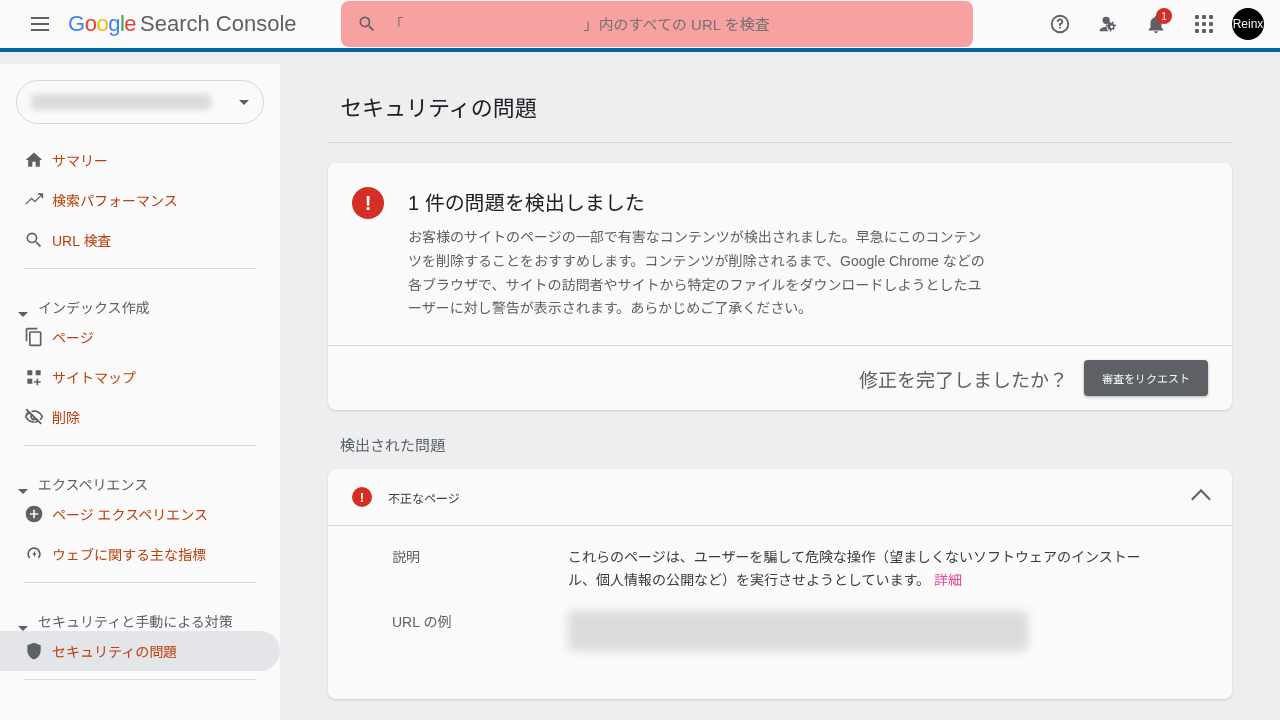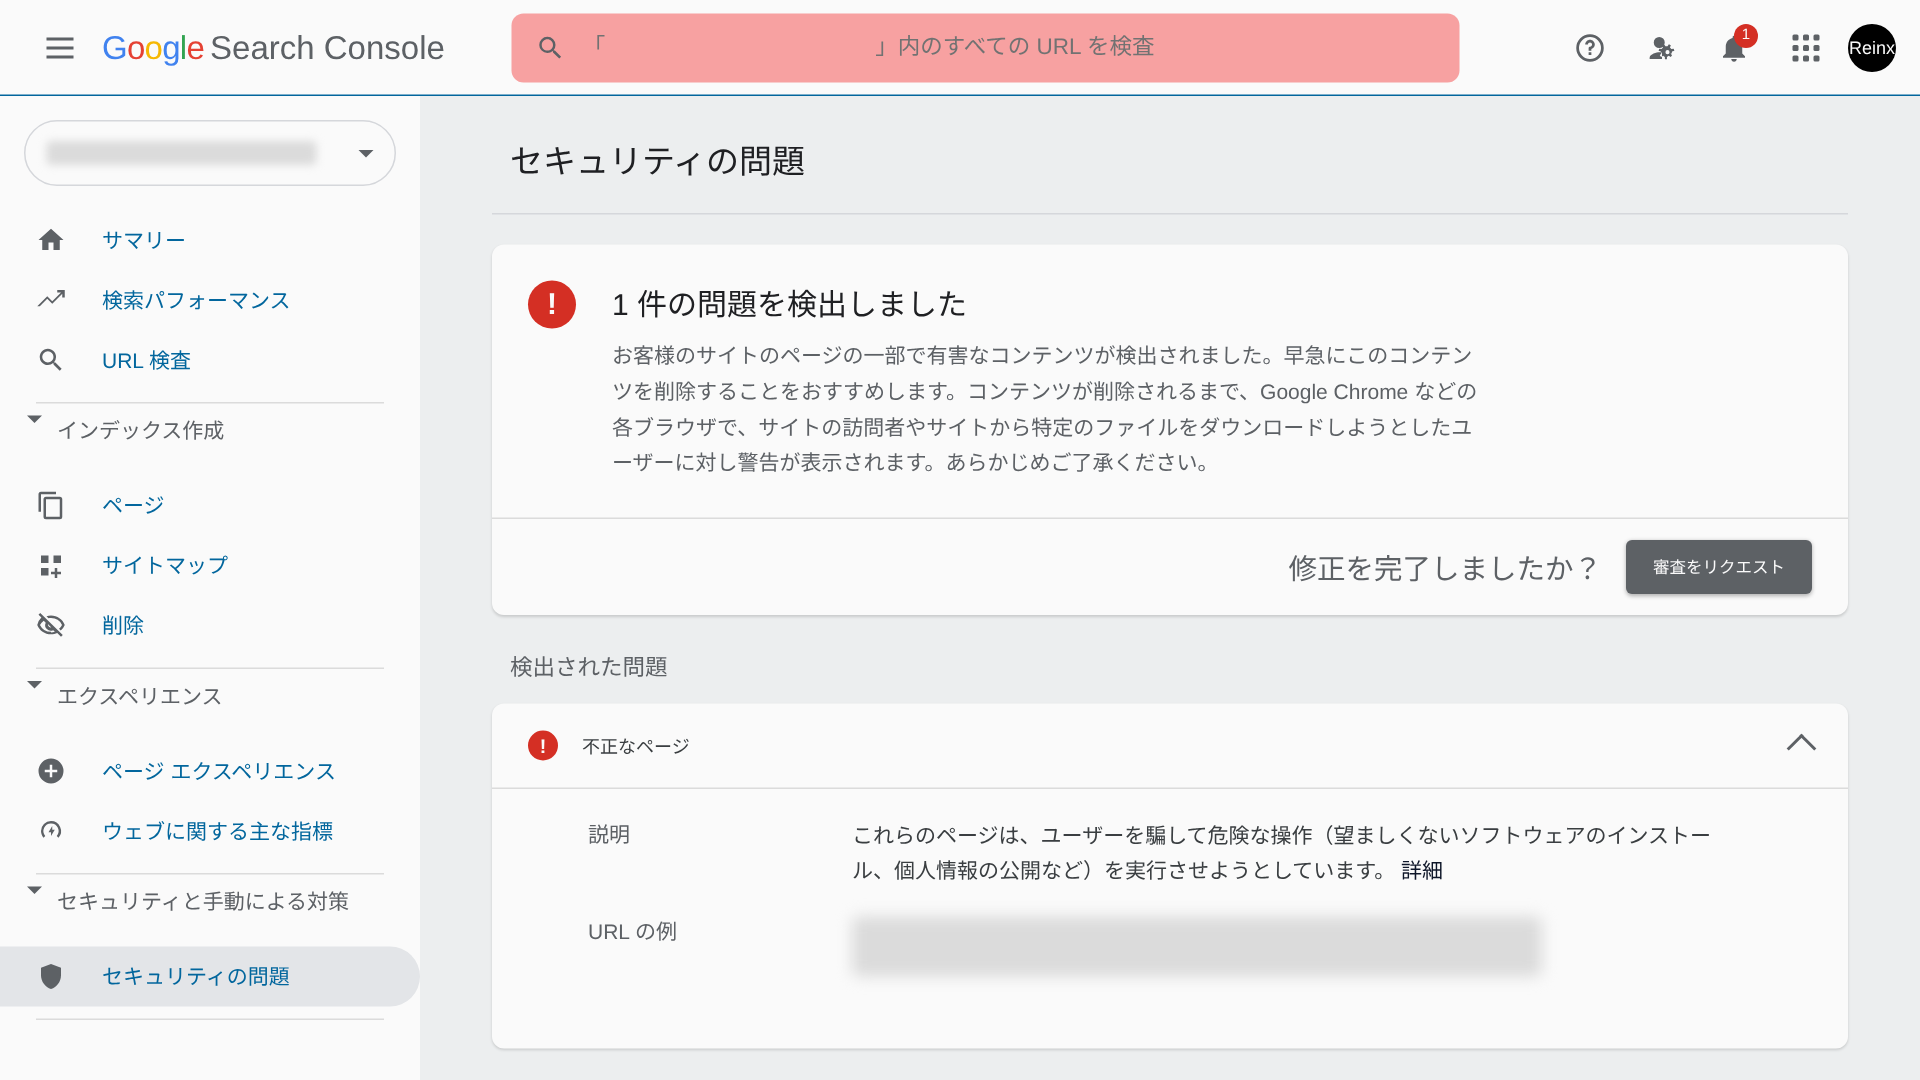--- a/index.html
+++ b/index.html
@@ -1,19 +1,19 @@
 <!DOCTYPE html>
 <html><head>
   <meta charset="utf-8">
   <style>
     * { box-sizing: border-box; margin: 0; padding: 0; font-family: Arial, 'Noto Sans JP', sans-serif; }
     body { width: 1280px; height: 720px; background: #f1f3f4; overflow: hidden; position: relative; }
     
     
-    .header { display: flex; align-items: center; height: 64px; padding: 0 16px; background: #fff; border-bottom: 1px solid #0369a1; }
+    .header { display: flex; align-items: center; height: 52px; padding: 0 16px; background: #fff; border-bottom: 4px solid #0369a1; }
     .menu-btn { width: 48px; height: 48px; display: flex; align-items: center; justify-content: center; cursor: pointer; border-radius: 50%; }
     .menu-icon { width: 18px; height: 14px; display: flex; flex-direction: column; justify-content: space-between; }
     .menu-icon span { height: 2px; background: #5f6368; }
     .logo { display: flex; align-items: center; gap: 4px; margin-left: 4px; }
     .g-logo { font-size: 22px; font-weight: 500; letter-spacing: -0.5px; }
     .g1{color:#4285f4}.g2{color:#ea4335}.g3{color:#fbbc04}.g4{color:#4285f4}.g5{color:#34a853}.g6{color:#ea4335}
     .logo-text { font-size: 22px; color: #5f6368; font-weight: 400; }
     .search-bar { flex: 1; max-width: 632px; margin-left: 44px; height: 46px; background: #fca5a5; border-radius: 8px; display: flex; align-items: center; padding: 0 16px; }
     .search-icon-svg { width: 20px; height: 20px; fill: #5f6368; }
     .search-input { border: none; background: none; flex: 1; margin-left: 12px; font-size: 15px; color: #5f6368; outline: none; }
@@ -23,24 +23,24 @@
     .badge { position: absolute; top: 4px; right: 4px; background: #d93025; color: #fff; border-radius: 50%; width: 16px; height: 16px; font-size: 10px; display: flex; align-items: center; justify-content: center; }
     .apps-icon { display: grid; grid-template-columns: repeat(3, 4px); grid-template-rows: repeat(3, 4px); gap: 3px; }
     .apps-icon span { background: #5f6368; border-radius: 1px; }
     .avatar { width: 32px; height: 32px; border-radius: 50%; background: #000; color: #fff; display: flex; align-items: center; justify-content: center; font-size: 12px; font-weight: 500; }
     
     
     .sidebar { width: 280px; background: #fff; height: calc(720px - 64px); padding-top: 16px; position: absolute; left: 0; top: 64px; overflow-y: auto; }
     .property-selector { margin: 0 16px 16px; height: 44px; border: 1px solid #dadce0; border-radius: 24px; display: flex; align-items: center; justify-content: space-between; padding: 0 14px; cursor: pointer; }
     .property-blur { width: 180px; height: 16px; background: #e0e0e0; filter: blur(3px); border-radius: 3px; }
     .drop-arrow { border-left: 5px solid transparent; border-right: 5px solid transparent; border-top: 5px solid #5f6368; }
-    .nav-item { display: flex; align-items: center; height: 40px; padding: 0 24px; gap: 24px; color: #0369a1; cursor: pointer; border-radius: 0 20px 20px 0; font-size: 14px; }
+    .nav-item { display: flex; align-items: center; height: 40px; padding: 0 24px; gap: 8px; color: #c2410c; cursor: pointer; border-radius: 0 20px 20px 0; font-size: 14px; }
     .nav-item.active { background: #e8eaed; }
     .nav-item .nav-icon { width: 20px; height: 20px; fill: #5f6368; flex-shrink: 0; }
-    .nav-section { display: flex; align-items: flex-start; height: 40px; padding: 0 18px; gap: 10px; color: #5f6368; cursor: pointer; font-size: 14px; }
+    .nav-section { display: flex; align-items: flex-end; height: 40px; padding: 0 18px; gap: 10px; color: #5f6368; cursor: pointer; font-size: 14px; }
     .section-arrow { border-left: 5px solid transparent; border-right: 5px solid transparent; border-top: 5px solid #5f6368; }
     .divider { height: 1px; background: #e0e0e0; margin: 8px 24px; }
     
     
     .main { position: absolute; left: 280px; top: 64px; right: 0; bottom: 0; overflow-y: auto; padding: 0 48px; }
     .page-title { font-size: 22px; color: #202124; font-weight: 400; padding: 26px 12px 20px; }
     .title-divider { height: 1px; background: #dadce0; margin-bottom: 20px; }
     
     .card { background: #fff; border-radius: 8px; box-shadow: 0 1px 2px rgba(0,0,0,0.15); margin-bottom: 20px; }
     .card-body { padding: 24px; display: flex; gap: 24px; }
@@ -55,21 +55,21 @@
     
     .issue-card { background: #fff; border-radius: 8px; box-shadow: 0 1px 2px rgba(0,0,0,0.15); }
     .issue-header { display: flex; align-items: center; padding: 18px 24px; gap: 16px; cursor: pointer; border-bottom: 1px solid #e0e0e0; }
     .small-alert { width: 20px; height: 20px; border-radius: 50%; background: #d93025; color: #fff; display: flex; align-items: center; justify-content: center; font-size: 13px; font-weight: bold; }
     .issue-title { font-size: 12px; color: #3c4043; flex: 1; }
     .chevron { width: 14px; height: 14px; border-right: 2px solid #5f6368; border-bottom: 2px solid #5f6368; transform: rotate(-135deg); margin-top: 4px; }
     .issue-body { padding: 20px 64px 28px; }
     .issue-row { display: flex; margin-bottom: 20px; gap: 10px; }
     .issue-label { width: 166px; color: #5f6368; font-size: 14px; flex-shrink: 0; }
     .issue-value { color: #3c4043; font-size: 14px; line-height: 1.6; max-width: 590px; }
-    .link { color: #0f172a; cursor: pointer; }
+    .link { color: #ec4899; cursor: pointer; }
     .url-blur { height: 40px; width: 460px; background: #e0e0e0; filter: blur(5px); border-radius: 4px; }
     
     
     .scrim { position: absolute; inset: 0; background: rgba(0,0,0,0.02); pointer-events: none; }
   </style>
 </head>
 <body>
 
 <div class="header">
   <div class="menu-btn">

